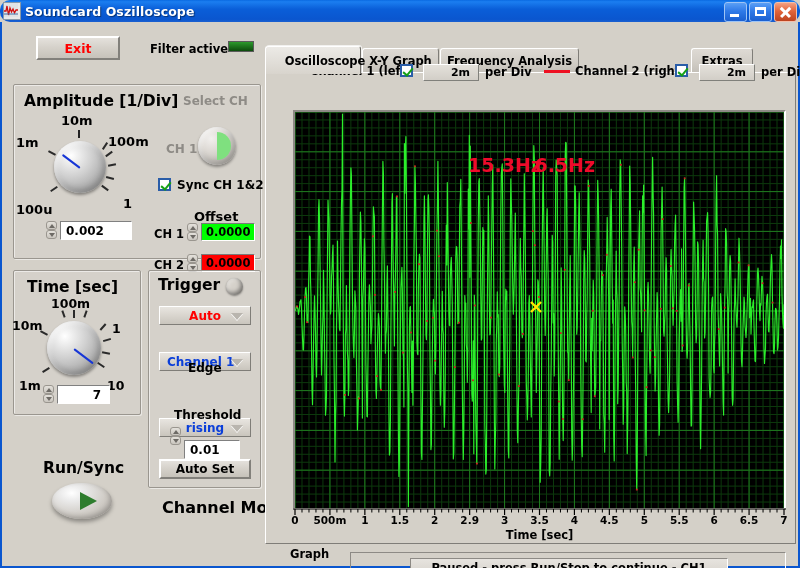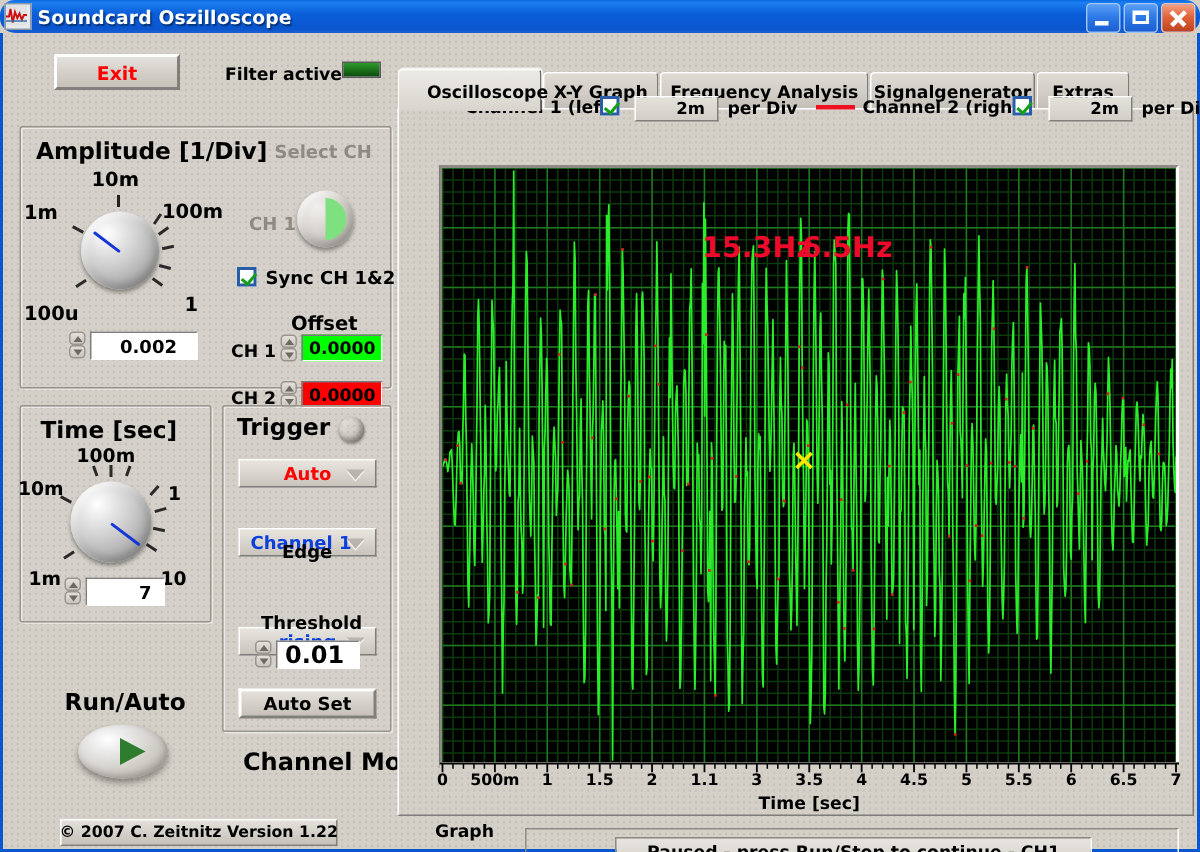--- a/index.html
+++ b/index.html
@@ -248,21 +248,21 @@
     <div class="ticklbl" style="left:59px;top:91px;font-size:13px;">10m</div>
     <div class="ticklbl" style="left:14px;top:113px;font-size:13px;">1m</div>
     <div class="ticklbl" style="left:106px;top:112px;font-size:13px;">100m</div>
     <div class="ticklbl" style="left:14px;top:180px;font-size:13px;">100u</div>
     <div class="ticklbl" style="left:121px;top:174px;font-size:13px;">1</div>
 
     <div class="spin" style="left:44px;top:199px;">
       <div class="s up"></div>
         <div class="s dn"></div>
     </div>
-    <div class="txtfield" style="left:58px;top:199px;width:72px;height:19px;padding-left:19px;font-size:12px;">0.002</div>
+    <div class="txtfield" style="left:58px;top:199px;width:72px;height:19px;padding-left:5px;font-size:12px;">0.002</div>
 
     <div class="lbl" style="left:181px;top:72px;font-size:12px;color:#8e8b86;">Select CH</div>
     <div class="lbl" style="left:164px;top:120px;font-size:12px;color:#8e8b86;">CH 1</div>
     <div class="knob" style="left:196px;top:105px;width:38px;height:38px;background:radial-gradient(circle at 35% 30%,#f2f0ee 0%,#ddd9d4 35%,#bdb9b3 75%,#a6a29c 100%);">
       <svg width="38" height="38" viewBox="0 0 38 38" style="position:absolute;left:0;top:0;">
         <path d="M19 19 L19 5 A14 14 0 0 1 19 33 Z" fill="#7fe07f"></path>
       </svg>
     </div>
 
     <div class="chk" style="left:156px;top:156px;"></div>
@@ -332,43 +332,40 @@
     <div class="combo" style="left:157px;top:358px;width:92px;height:19px;font-size:12px;color:#0b3fd9;">
       <span>rising</span>
       <span class="arrow"></span>
     </div>
 
     <div class="lbl" style="left:172px;top:386px;font-size:12px;">Threshold</div>
     <div class="spin" style="left:168px;top:405px;">
       <div class="s up"></div>
         <div class="s dn"></div>
     </div>
-    <div class="txtfield" style="left:182px;top:405px;width:56px;height:19px;padding-left:5px;font-size:16px;">0.01</div>
+    <div class="txtfield" style="left:182px;top:418px;width:56px;height:19px;padding-left:5px;font-size:12px;">0.01</div>
 
     <div class="btn3d" style="left:157px;top:437px;width:92px;height:20px;font-size:12px;color:#000;">Auto Set</div>
 
-    <div class="lbl" style="left:41px;top:437px;font-size:15.5px;">Run/Auto</div>
+    <div class="lbl" style="left:41px;top:437px;font-size:15.5px;">Run/Sync</div>
     <div style="position:absolute;left:50px;top:461px;width:60px;height:36px;border-radius:50%;
                 background:radial-gradient(ellipse at 33% 28%,#ffffff 0%,#ececec 20%,#cfcbc5 60%,#aaa59f 100%);
                 box-shadow:0 3px 4px rgba(0,0,0,.35), inset -2px -2px 5px rgba(0,0,0,.2);">
       <svg width="60" height="36" viewBox="0 0 60 36" style="position:absolute;left:0;top:0;">
         <path d="M28 9 L45 18 L28 27 Z" fill="#2e7d2e"></path>
       </svg>
     </div>
 
     <div class="lbl" style="left:160px;top:476px;font-size:16px;">Channel Mode</div>
 
-    <div class="btn3d" style="left:38px;top:524px;width:185px;height:18px;font-size:10.5px;color:#000;
-                border-top-width:1px;border-left-width:1px;border-right-width:1px;border-bottom-width:1px;">© 2007   C. Zeitnitz Version 1.22</div>
 
     <div class="tabstrip">
       <div class="tab active" style="left:0;width:96px;padding-left:24px;">Oscilloscope</div>
       <div class="tab" style="left:175px;width:139px;">Frequency Analysis</div>
       <div class="tab" style="left:97px;width:77px;">X-Y Graph</div>
-      <div class="tab" style="left:315px;width:110px;">Signalgenerator</div>
       <div class="tab" style="left:426px;width:62px;">Extras</div>
     </div>
 
     <div class="tabpanel"></div>
 
     <div class="legend-line" style="left:277px;top:48px;width:26px;background:#22ee22;"></div>
     <div class="legend-txt" style="left:308px;top:42px;">Channel 1 (left)</div>
     <div class="chk" style="left:398px;top:42px;"></div>
     <div class="txtfield" style="left:421px;top:42px;width:56px;height:17px;justify-content:flex-end;padding-right:8px;font-size:11px;
                 background:linear-gradient(180deg,#e4e1db,#d2cec7);border-color:#fff #80807b #80807b #fff;">2m</div>
@@ -681,21 +678,21 @@
         <line x1="477.02857142857147" y1="1" x2="477.02857142857147" y2="4.5" stroke="#000" stroke-width="1"></line>
         <line x1="484.01428571428573" y1="1" x2="484.01428571428573" y2="4.5" stroke="#000" stroke-width="1"></line>
         <line x1="491" y1="1" x2="491" y2="7" stroke="#000" stroke-width="1.2"></line>
       </svg>
     <div class="axis-x" id="axis-x">
         <div class="xtick" style="left: 2px;">0</div>
         <div class="xtick" style="left: 36.9286px;">500m</div>
         <div class="xtick" style="left: 71.8571px;">1</div>
         <div class="xtick" style="left: 106.786px;">1.5</div>
         <div class="xtick" style="left: 141.714px;">2</div>
-        <div class="xtick" style="left: 176.643px;">1.1</div>
+        <div class="xtick" style="left: 176.643px;">2.9</div>
         <div class="xtick" style="left: 211.571px;">3</div>
         <div class="xtick" style="left: 246.5px;">3.5</div>
         <div class="xtick" style="left: 281.429px;">4</div>
         <div class="xtick" style="left: 316.357px;">4.5</div>
         <div class="xtick" style="left: 351.286px;">5</div>
         <div class="xtick" style="left: 386.214px;">5.5</div>
         <div class="xtick" style="left: 421.143px;">6</div>
         <div class="xtick" style="left: 456.071px;">6.5</div>
         <div class="xtick" style="left: 491px;">7</div>
       </div>

